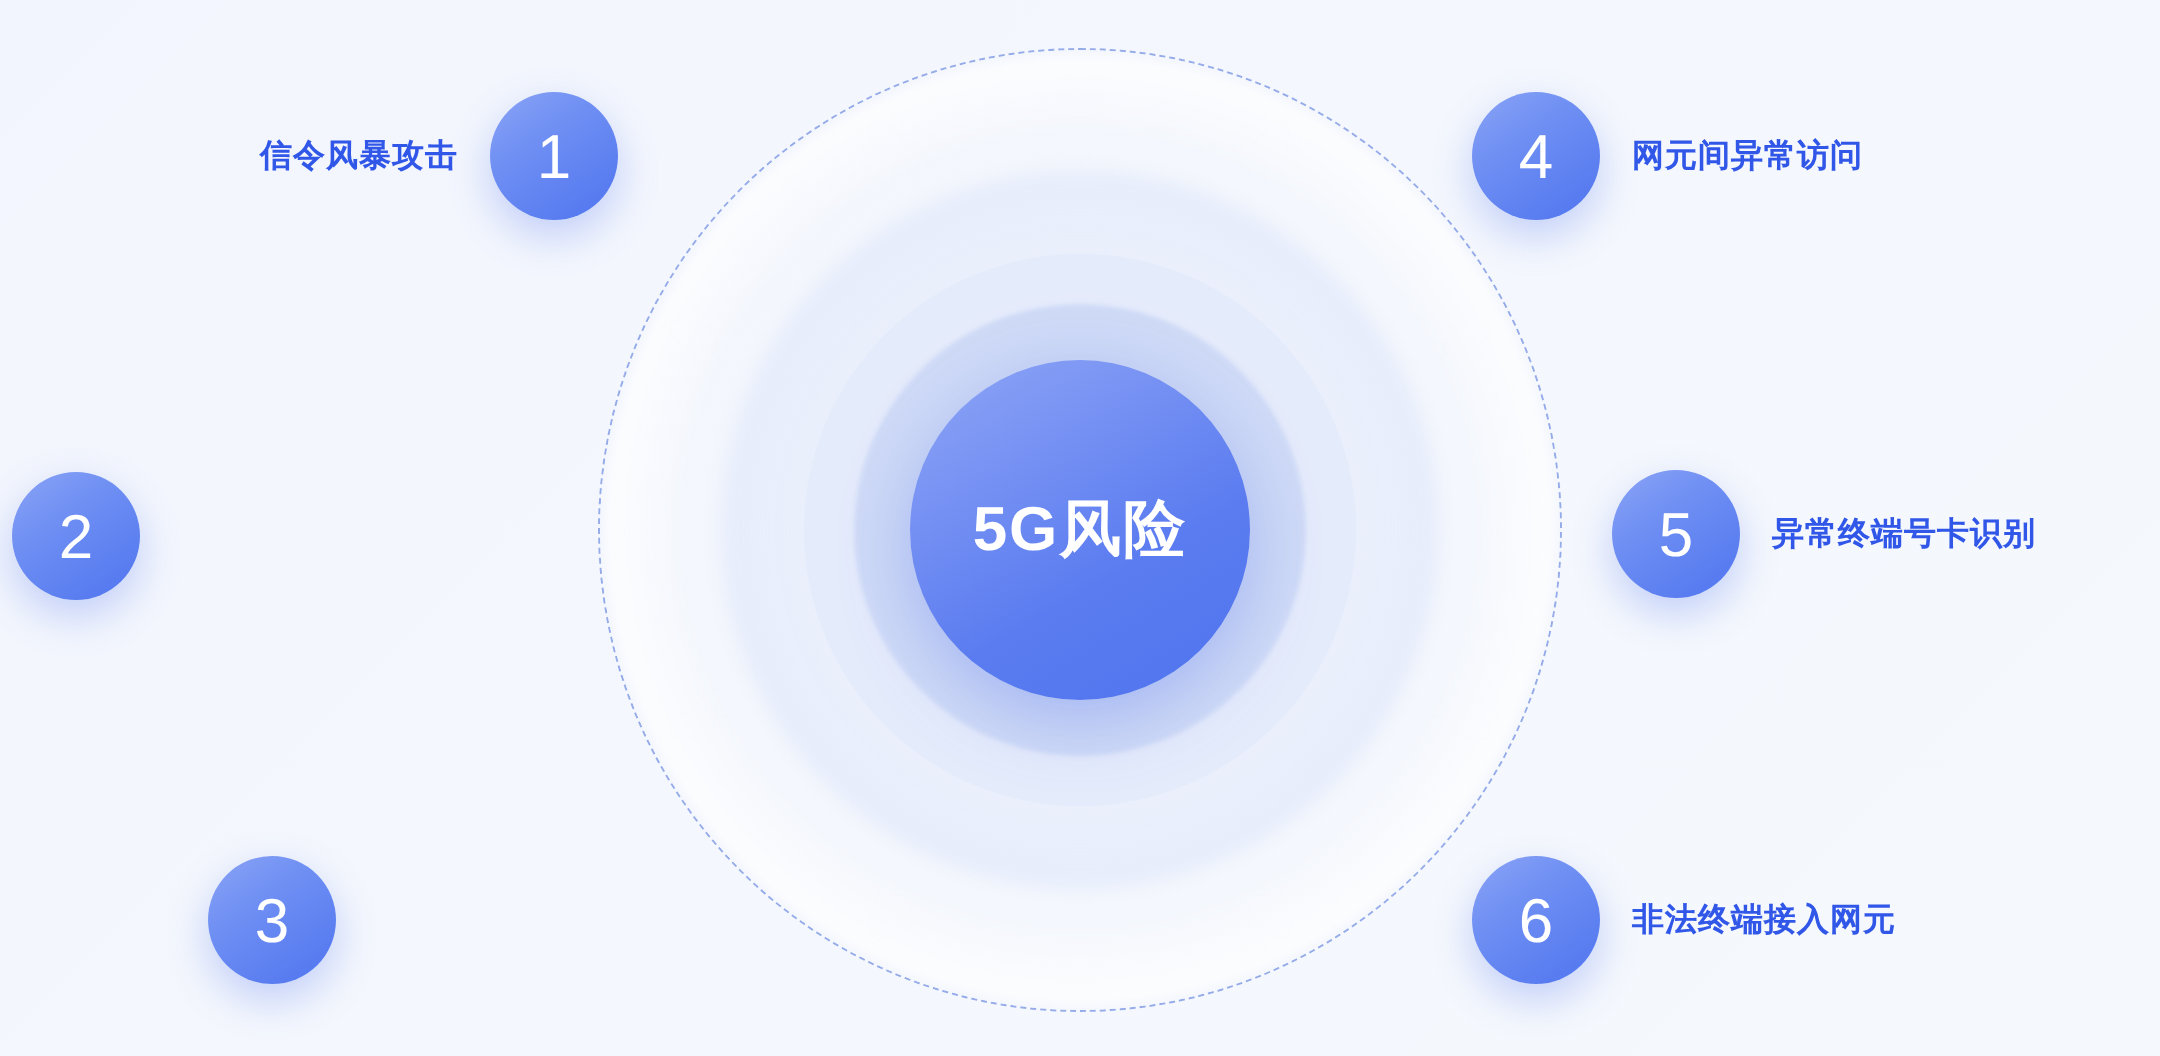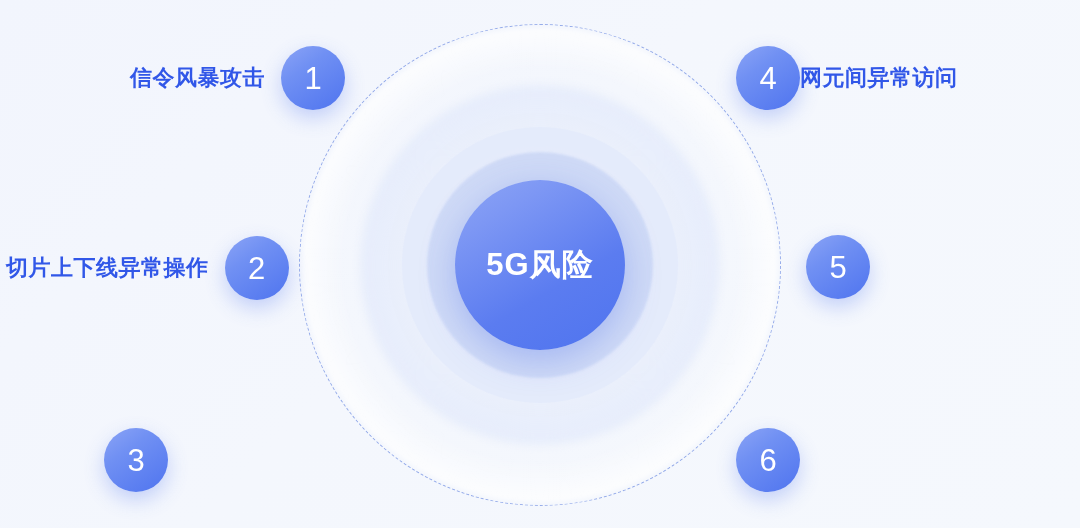--- a/index.html
+++ b/index.html
@@ -125,27 +125,27 @@
     align-items: center;
     justify-content: center;
     color: #ffffff;
     font-size: 31px;
     font-weight: 500;
     line-height: 1;
   }
 
   .node-label {
     color: #3157e8;
-    font-size: 22px;
+    font-size: 16px;
     font-weight: 700;
     white-space: nowrap;
     letter-spacing: .5px;
   }
   .node.left  .node-label { margin-right: 16px; order: -1; }
-  .node.right .node-label { }
+  .node.right .node-label { margin-left: 16px; }
 
   
   #node-1 { left: 130px;  top: 46px;  }
   #node-2 { left: 6px;    top: 236px; }
   #node-3 { left: 104px;  top: 428px; }
   #node-4 { left: 736px;  top: 46px;  }
   #node-5 { left: 806px;  top: 235px; }
   #node-6 { left: 736px;  top: 428px; }
 
   #node-1 .node-label, #node-2 .node-label, #node-3 .node-label { text-align: right; }
@@ -165,33 +165,34 @@
     <div class="core-line">5G风险</div>
   </div>
 
   <div class="node left" id="node-1">
     <div class="badge">1</div>
     <div class="node-label">信令风暴攻击</div>
   </div>
 
   <div class="node left" id="node-2">
     <div class="badge">2</div>
-    <div class="node-label">切片上下线异常操作</div>
   </div>
 
   <div class="node left" id="node-3">
     <div class="badge">3</div>
   </div>
 
   <div class="node right" id="node-4">
     <div class="badge">4</div>
     <div class="node-label">网元间异常访问</div>
   </div>
 
   <div class="node right" id="node-5">
     <div class="badge">5</div>
+    <div class="node-label">异常终端号卡识别</div>
   </div>
 
   <div class="node right" id="node-6">
     <div class="badge">6</div>
+    <div class="node-label">非法终端接入网元</div>
   </div>
 
 </div>
 
 </body></html>

